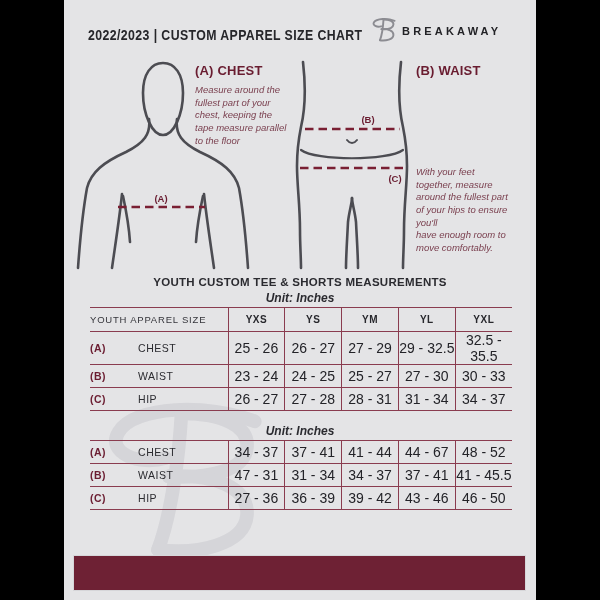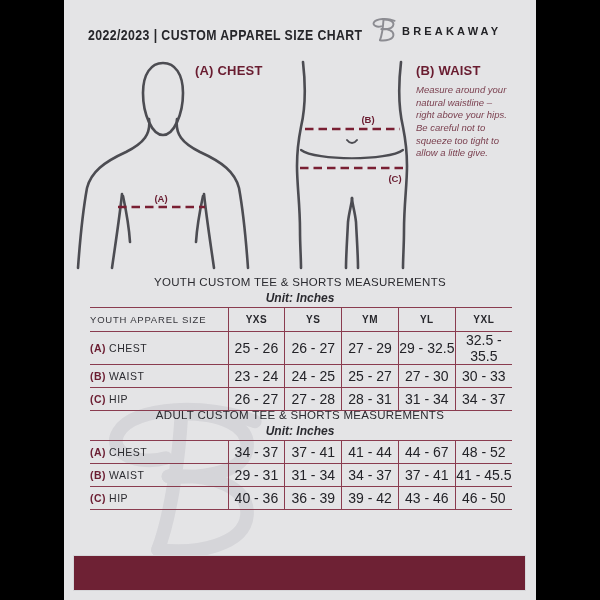--- a/index.html
+++ b/index.html
@@ -23,41 +23,41 @@
   
   .figures { position:absolute; left:0; top:0; width:472px; height:275px; z-index:1; }
   .guide { position:absolute; z-index:2; }
   .guide-h { font-size:13px; font-weight:700; color:#691c30; letter-spacing:.2px; margin-bottom:6px; }
   .guide-b { font-size:9.5px; font-style:italic; color:#7b4150; line-height:1.33; white-space:pre-line; }
   #guide-chest { left:131px; top:63px; width:120px; }
   #guide-waist { left:352px; top:63px; width:118px; }
   #guide-hips  { left:352px; top:166px; width:120px; }
   
   .tbl-title { position:absolute; left:0; width:472px; text-align:center; z-index:2;
-    font-size:11.5px; font-weight:400; letter-spacing:.3px; color:#2b2b30; }
+    font-size:11.5px; font-weight:700; letter-spacing:.3px; color:#2b2b30; }
   .tbl-unit { position:absolute; left:0; width:472px; text-align:center; z-index:2;
     font-size:12px; font-style:italic; font-weight:700; color:#2b2b30; }
   #youth-title { top:276px; }  #youth-unit { top:291px; }
   #adult-title { top:409px; }  #adult-unit { top:424px; }
   
   table.meas { position:absolute; left:26px; width:422px; z-index:2;
     border-collapse:collapse; table-layout:fixed; }
   #youth-table { top:307px; }
   #adult-table { top:440px; }
   col.c0 { width:138px; }
   table.meas td { padding:0; height:22px; border-top:1.5px solid #8a3c4f; background:transparent; }
   table.meas tr.hd td { height:23px; }
   table.meas tr:last-child td { border-bottom:1.5px solid #8a3c4f; }
   td.sz, td.val { border-left:1.5px solid #8a3c4f; text-align:center; }
   td.lbl { padding-left:14px; font-size:10.5px; letter-spacing:.5px; }
   td.hd-lbl { font-size:9.5px; letter-spacing:.8px; color:#35353b; font-weight:400; }
   td.sz  { font-size:10px; font-weight:700; letter-spacing:.5px; color:#28282d; }
   td.val { font-size:14px; color:#232328; }
   .pfx { color:#6b1d31; font-weight:700; margin-right:3px; }
-  .rl  { color:#2b2b30; }
+  .rl  { color:#2b2b30;margin-left:29px; }
   
   .footer-bar { position:absolute; left:9px; top:555px; width:451px; height:34px;
     background:#6e2134; border:1.5px solid #d6d6d9; z-index:4; }
   .watermark { position:absolute; left:10px; top:390px; z-index:0; opacity:.9; }
 </style>
 </head>
 <body>
 
 <div class="canvas">
   <div class="page">
@@ -111,31 +111,37 @@
       </g>
       <g font-family="Liberation Sans, sans-serif" font-size="9.5" font-weight="700" fill="#691c30">
         <text x="97" y="202" text-anchor="middle">(A)</text>
         <text x="304" y="123" text-anchor="middle">(B)</text>
         <text x="331" y="182" text-anchor="middle">(C)</text>
       </g>
     </svg>
 
     <div class="guide" id="guide-chest">
       <div class="guide-h">(A) CHEST</div>
+      <div class="guide-b">Measure around the
+fullest part of your
+chest, keeping the
+tape measure parallel
+to the floor</div>
     </div>
     <div class="guide" id="guide-waist">
       <div class="guide-h">(B) WAIST</div>
-      <div class="guide-b">Measure around your
-natural waistline –
-right above your hips.
-Be careful not to
-squeeze too tight to
-allow a little give.</div>
     </div>
     <div class="guide" id="guide-hips">
+      <div class="guide-b">With your feet
+together, measure
+around the fullest part
+of your hips to ensure
+you'll
+have enough room to
+move comfortably.</div>
     </div>
 
     <div class="tbl-title" id="youth-title">YOUTH CUSTOM TEE &amp; SHORTS MEASUREMENTS</div>
     <div class="tbl-unit" id="youth-unit">Unit: Inches</div>
     <table class="meas" id="youth-table">
       <colgroup>
           <col class="c0">
           <col>
           <col>
           <col>
@@ -171,21 +177,20 @@
         <td class="lbl"><span class="pfx">(C)</span><span class="rl">HIP</span></td>
         <td class="val">26 - 27</td>
         <td class="val">27 - 28</td>
         <td class="val">28 - 31</td>
         <td class="val">31 - 34</td>
         <td class="val">34 - 37</td>
       </tr>
     </tbody>
       </table>
 
-    <div class="tbl-title" id="adult-title">ADULT CUSTOM TEE &amp; SHORTS MEASUREMENTS</div>
     <div class="tbl-unit" id="adult-unit">Unit: Inches</div>
     <table class="meas" id="adult-table">
       <colgroup>
           <col class="c0">
           <col>
           <col>
           <col>
           <col>
           <col>
         </colgroup>
@@ -193,29 +198,29 @@
       <tr>
         <td class="lbl"><span class="pfx">(A)</span><span class="rl">CHEST</span></td>
         <td class="val">34 - 37</td>
         <td class="val">37 - 41</td>
         <td class="val">41 - 44</td>
         <td class="val">44 - 67</td>
         <td class="val">48 - 52</td>
       </tr>
       <tr>
         <td class="lbl"><span class="pfx">(B)</span><span class="rl">WAIST</span></td>
-        <td class="val">29 - 31</td>
+        <td class="val">47 - 31</td>
         <td class="val">31 - 34</td>
         <td class="val">34 - 37</td>
         <td class="val">37 - 41</td>
         <td class="val">41 - 45.5</td>
       </tr>
       <tr>
         <td class="lbl"><span class="pfx">(C)</span><span class="rl">HIP</span></td>
-        <td class="val">40 - 36</td>
+        <td class="val">27 - 36</td>
         <td class="val">36 - 39</td>
         <td class="val">39 - 42</td>
         <td class="val">43 - 46</td>
         <td class="val">46 - 50</td>
       </tr>
     </tbody>
       </table>
 
     <div class="footer-bar"></div>
   </div>

